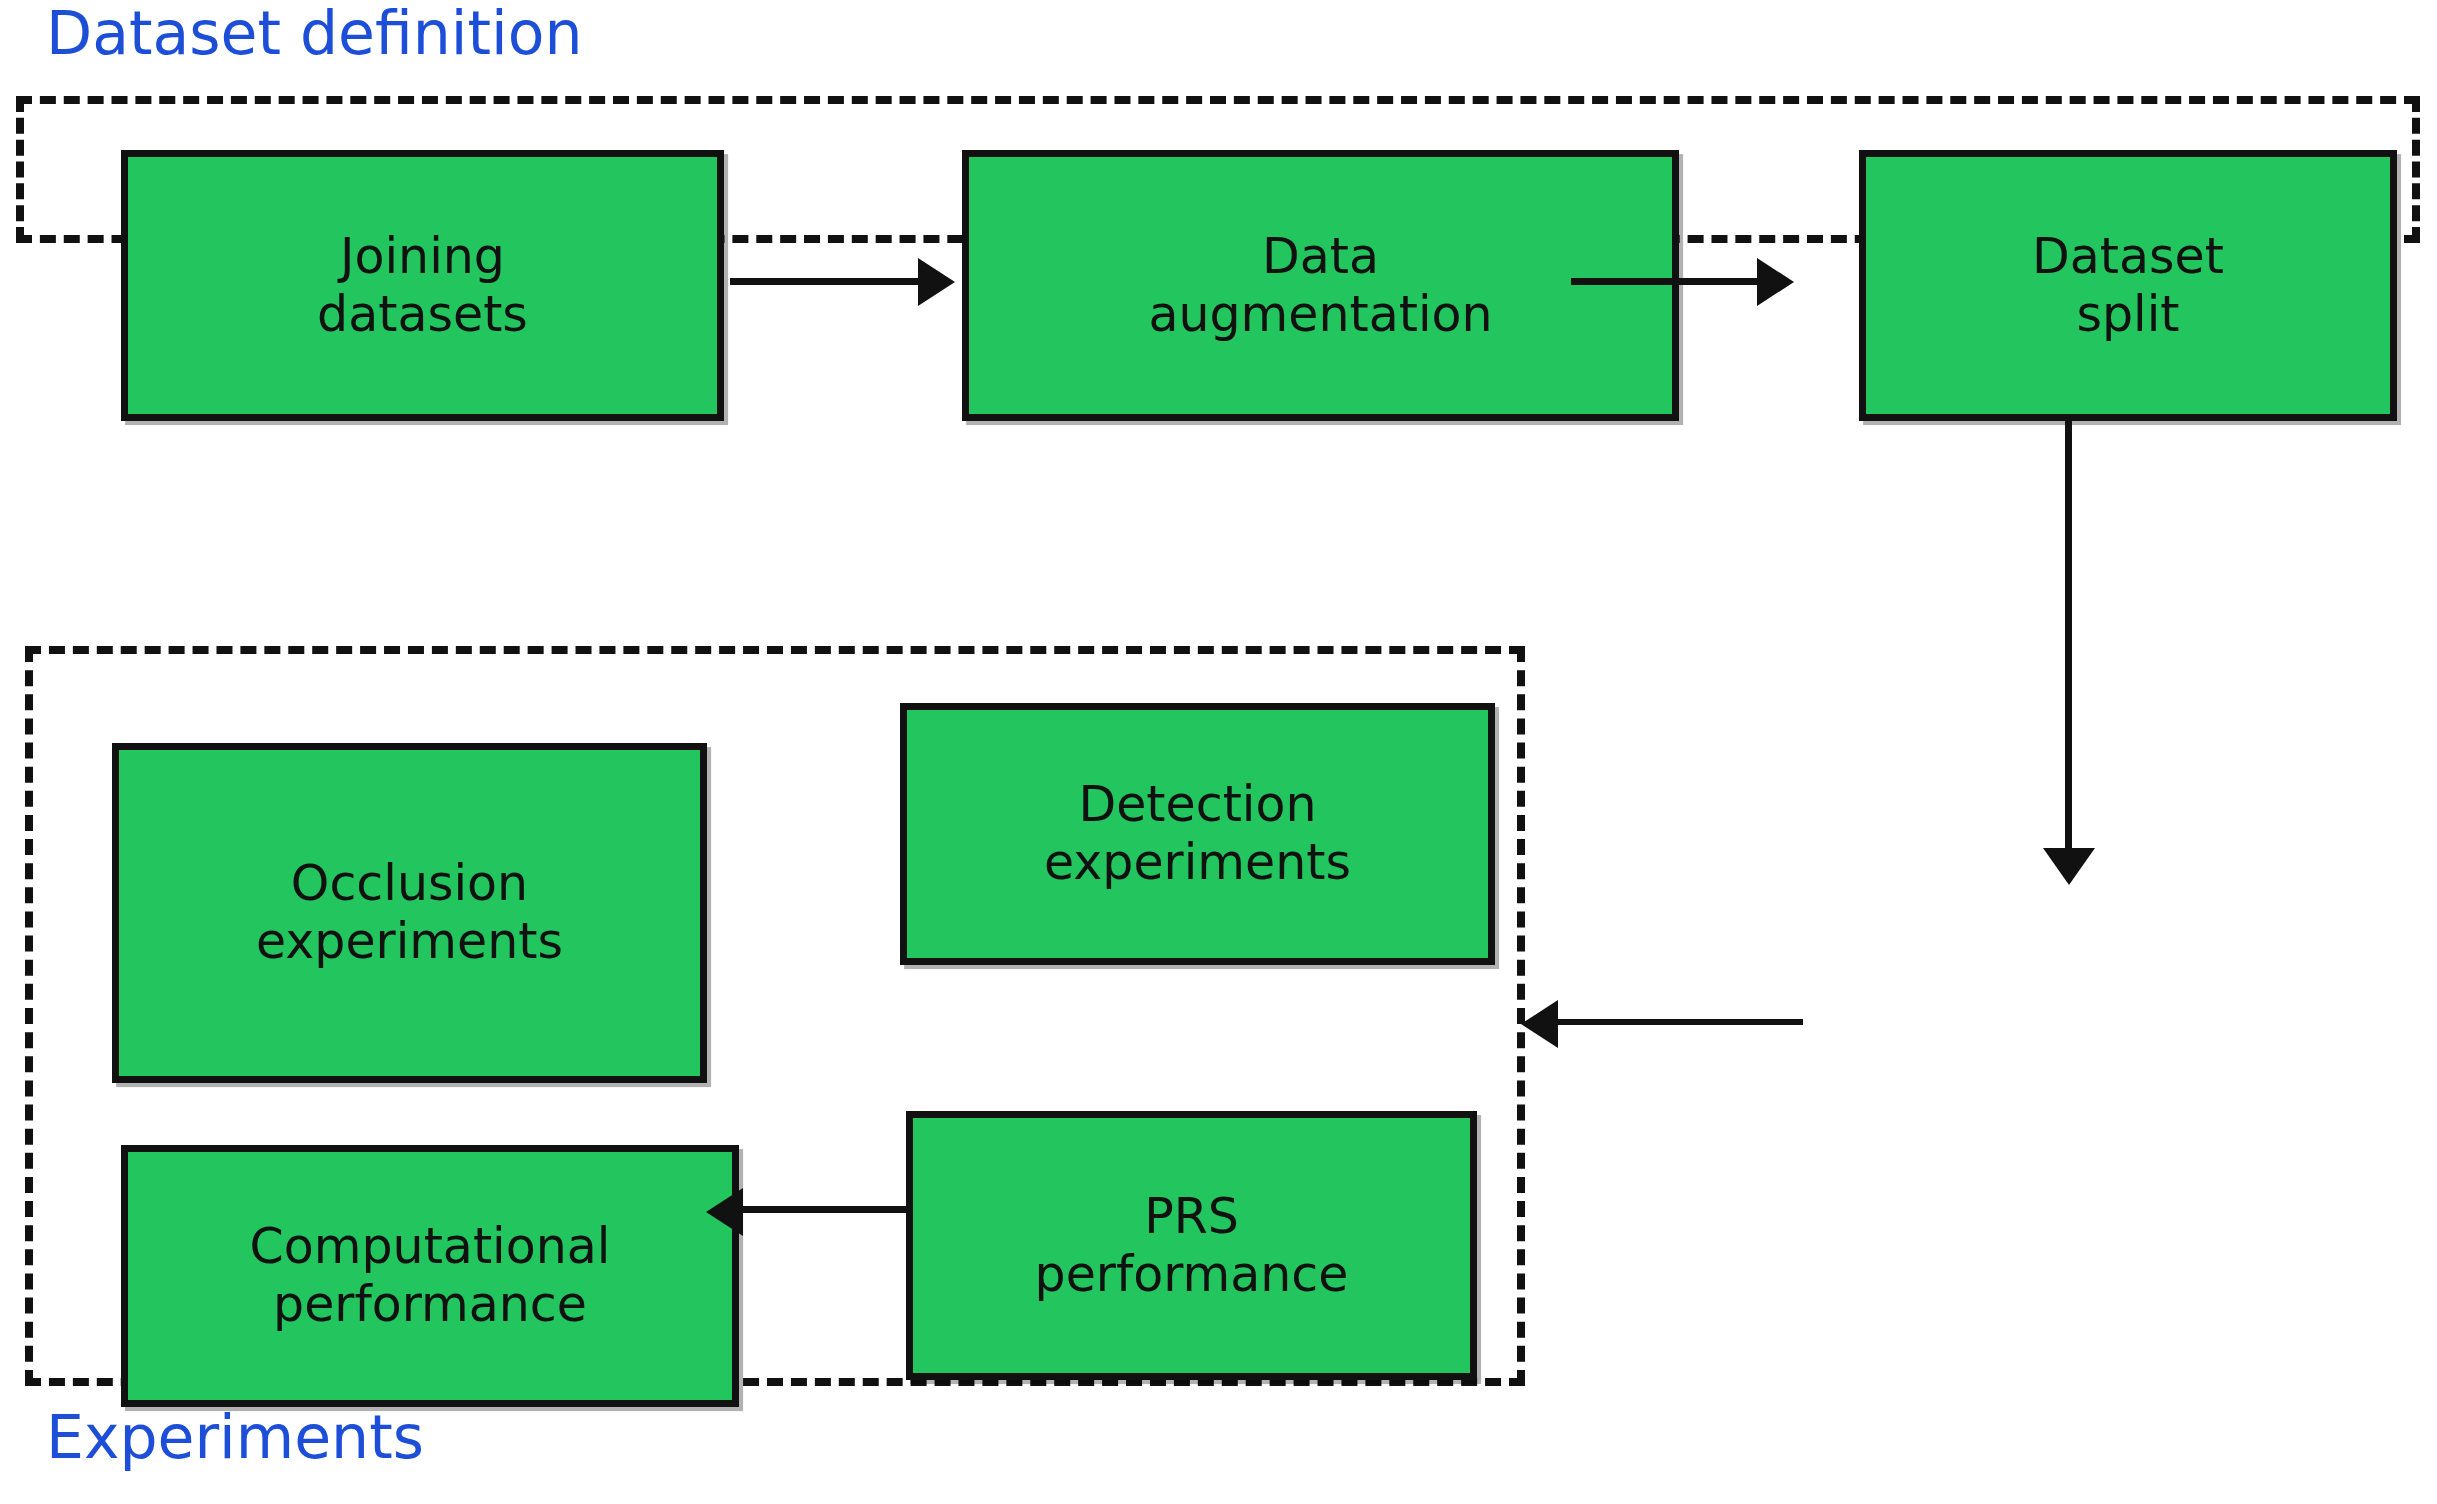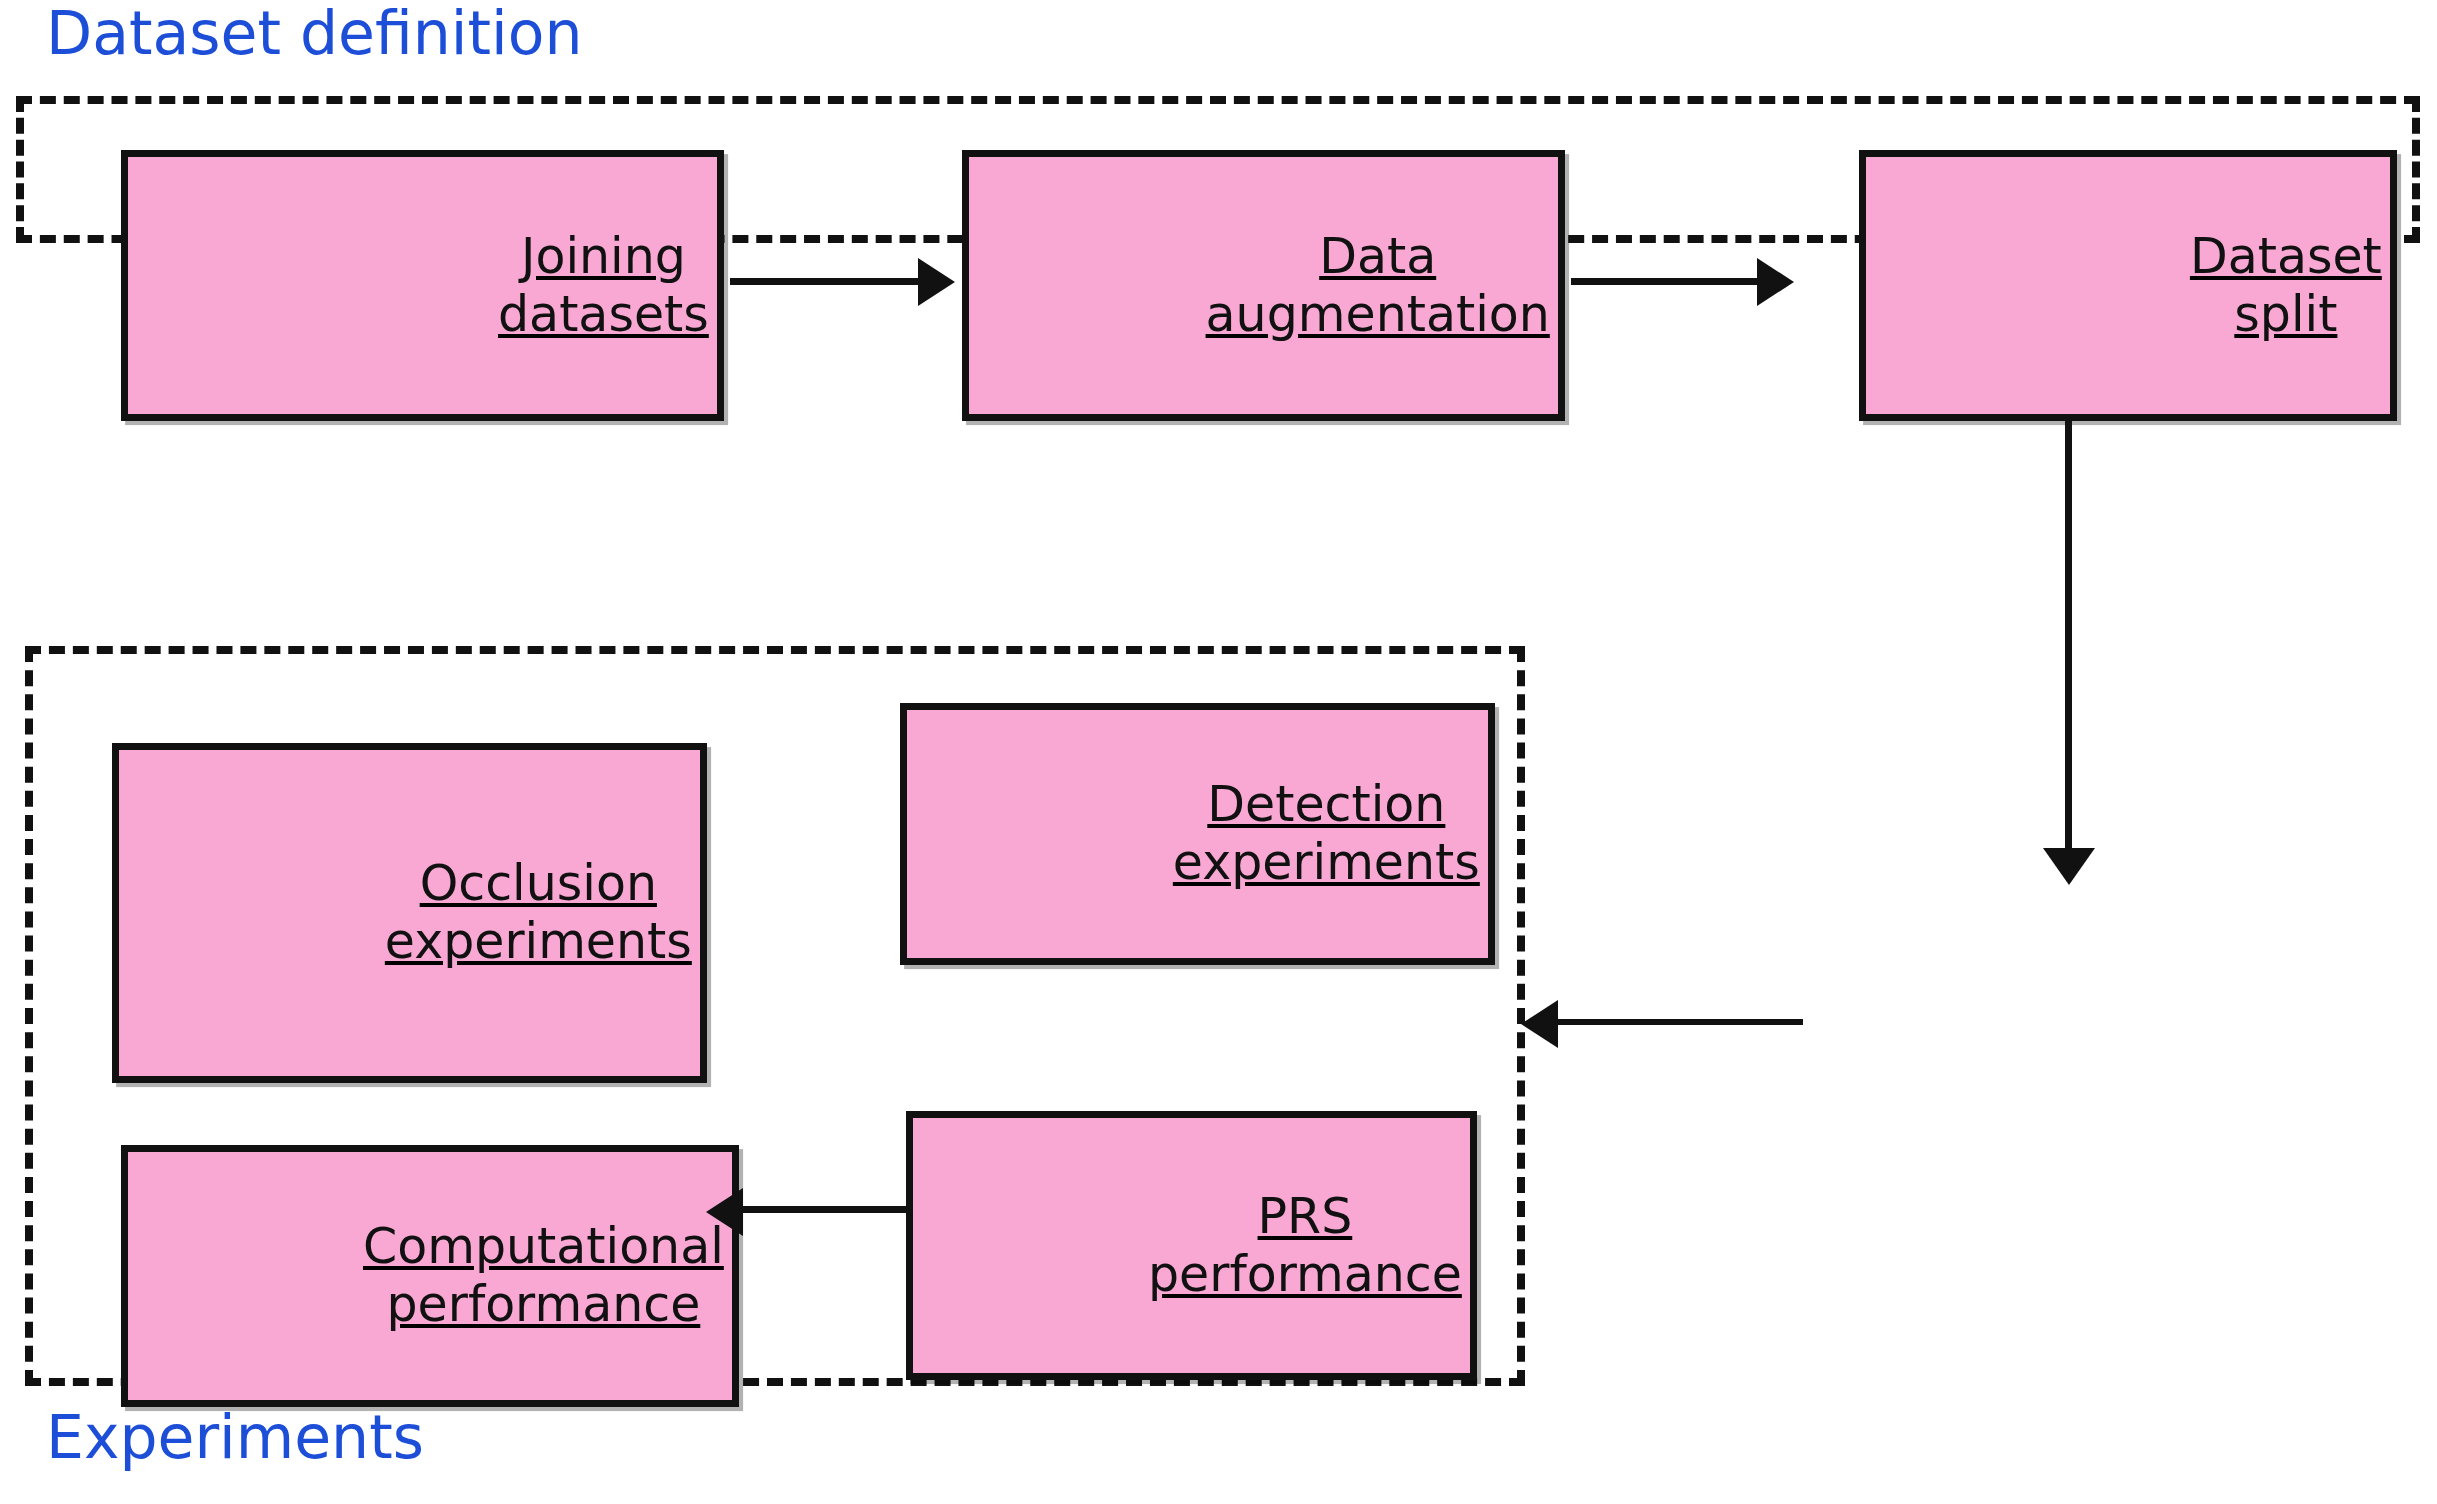--- a/index.html
+++ b/index.html
@@ -28,28 +28,27 @@
     white-space:nowrap;
     letter-spacing:0px;
   }
   #label-dataset{ left:46px; top:3.3px; }
   #label-experiments{ left:46px; top:1407px; }
 
   
   .node{
     position:absolute;
     box-sizing:border-box;
-    background:#f9a8d4;
+    background:#22c55e;
     border:7.3px solid #111111;
     box-shadow:4.1px 4.1px 0 0 rgba(0,0,0,0.30);
     display:flex;
     align-items:center;
-    justify-content:flex-end;
+    justify-content:center;
     text-align:center;
-    text-decoration:underline;
   }
   .node .txt{
     color:#111111;
     font-size:49px;
     line-height:1.18;
     white-space:pre-line;
     padding:0 8.2px;
   }
 
   
@@ -87,21 +86,21 @@
   <div class="group-label" id="label-dataset">Dataset definition</div>
 
   <div class="group" id="group-experiments" style="left:24.5px; top:646px; width:1500px; height:740px;"></div>
   <div class="group-label" id="label-experiments">Experiments</div>
 
   <div class="node" style="left:121px; top:150px; width:603px; height:271px;">
     <span class="txt">Joining
 datasets</span>
   </div>
 
-  <div class="node" style="left:962px; top:150px; width:603px; height:271px;">
+  <div class="node" style="left:962px; top:150px; width:717px; height:271px;">
     <span class="txt">Data
 augmentation</span>
   </div>
 
   <div class="node" style="left:1859px; top:150px; width:538px; height:271px;">
     <span class="txt">Dataset
 split</span>
   </div>
 
 

